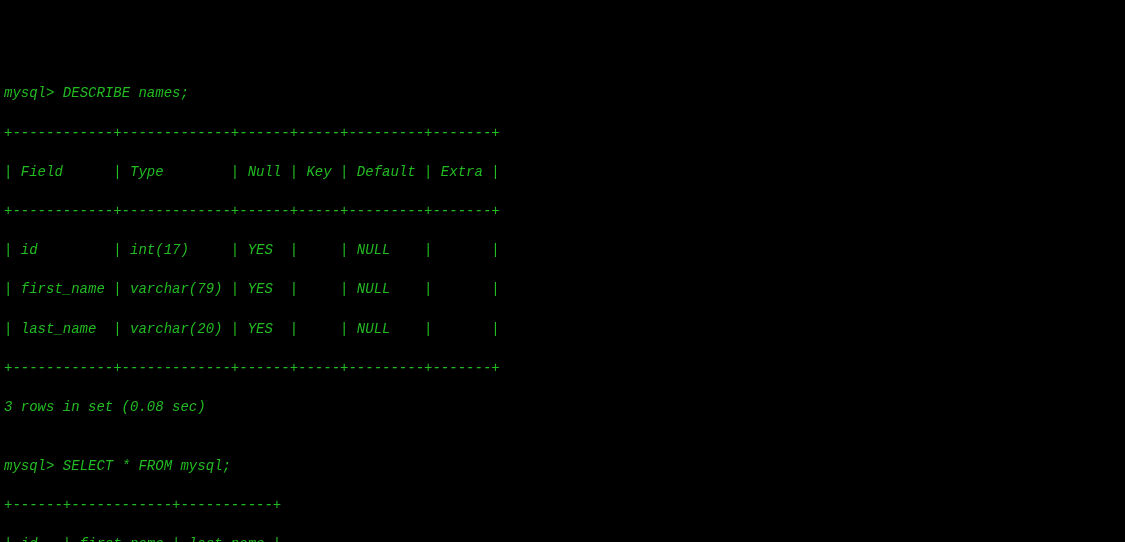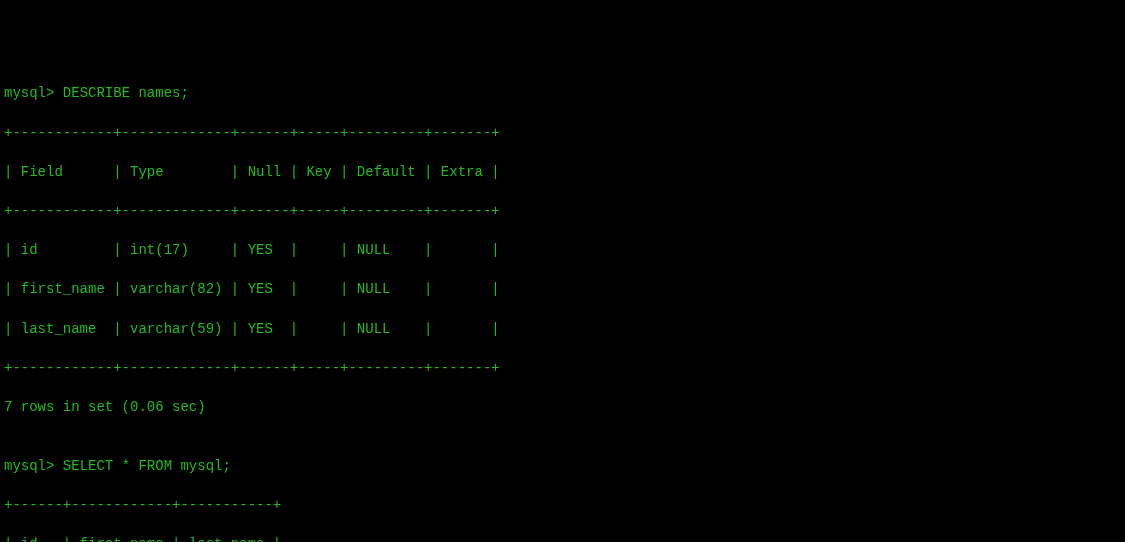--- a/index.html
+++ b/index.html
@@ -14,36 +14,37 @@
       font-size: 14px;
       line-height: 1.4;
       padding: 6px 4px;
       white-space: pre;
       width: 1125px;
       height: 542px;
       overflow: hidden;
     }
     .terminal-line {
       display: block;
+      font-style: italic;
     }
   </style>
 </head>
 <body>
 
 
 
 <span class="terminal-line"><span>mysql&gt;</span> <span>DESCRIBE names;</span></span>
 <span class="terminal-line">+------------+-------------+------+-----+---------+-------+</span>
 <span class="terminal-line">| Field      | Type        | Null | Key | Default | Extra |</span>
 <span class="terminal-line">+------------+-------------+------+-----+---------+-------+</span>
 <span class="terminal-line">| id         | int(17)     | YES  |     | NULL    |       |</span>
-<span class="terminal-line">| first_name | varchar(82) | YES  |     | NULL    |       |</span>
-<span class="terminal-line">| last_name  | varchar(59) | YES  |     | NULL    |       |</span>
+<span class="terminal-line">| first_name | varchar(79) | YES  |     | NULL    |       |</span>
+<span class="terminal-line">| last_name  | varchar(20) | YES  |     | NULL    |       |</span>
 <span class="terminal-line">+------------+-------------+------+-----+---------+-------+</span>
-<span class="terminal-line">7 rows in set (0.06 sec)</span>
+<span class="terminal-line">3 rows in set (0.08 sec)</span>
 <span class="terminal-line"></span>
 <span class="terminal-line"><span>mysql&gt;</span> <span>SELECT * FROM mysql;</span></span>
 <span class="terminal-line">+------+------------+-----------+</span>
 <span class="terminal-line">| id   | first_name | last_name |</span>
 
 
 
 
 
 

